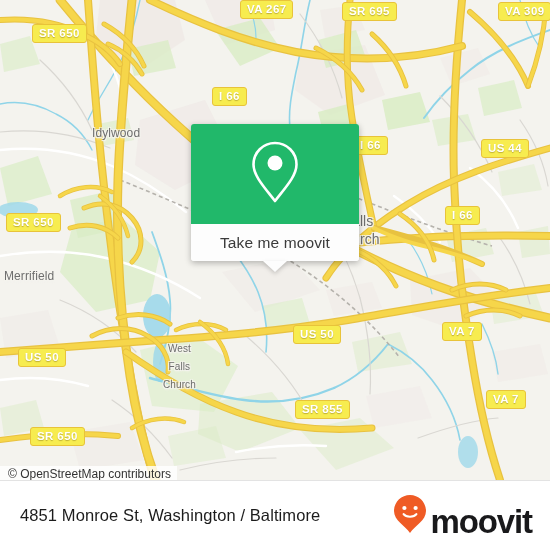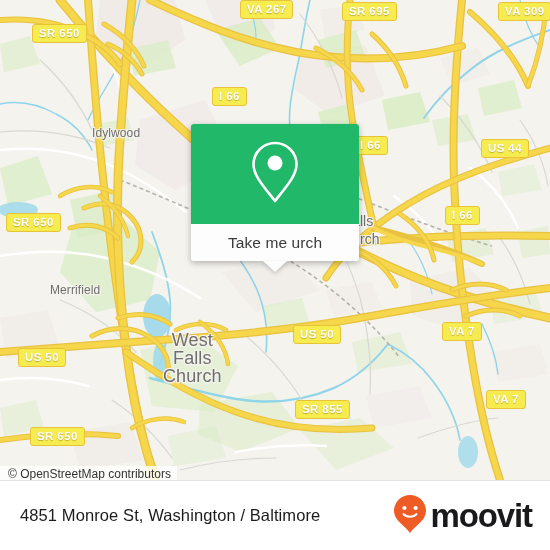--- a/index.html
+++ b/index.html
@@ -137,21 +137,21 @@
     padding: 0 18px 0 20px;
   }
   #footer-title {
     color: #1c1c1c;
     font-size: 16.5px;
     letter-spacing: .1px;
     white-space: nowrap;
   }
   #brand {
     display: flex;
-    align-items: center;
+    align-items: flex-end;
     gap: 3px;
   }
   #brand-wordmark {
     color: #19191b;
     font-size: 33px;
     font-weight: bold;
     letter-spacing: -1.1px;
     line-height: 33px;
   }
 </style>
@@ -361,23 +361,23 @@
         <path class="rdmajo" stroke-width="4.5" d="M100 196 C114 206 124 220 128 236"></path>
         <path class="rdmaj" stroke-width="3" d="M100 196 C114 206 124 220 128 236"></path>
 
         <path class="rdmajo" stroke-width="4.5" d="M132 428 C148 418 168 416 184 422"></path>
         <path class="rdmaj" stroke-width="3" d="M132 428 C148 418 168 416 184 422"></path>
       </g>
     </svg>
 
     <div class="place-label" style="left:92px; top:126px;">Idylwood</div>
 
-    <div class="place-label" style="left:4px; top:283px;margin-left:46px;">Merrifield</div>
-
-    <div class="place-label" style="left:163px; top:331px; font-size:18px; line-height:18px;">West
+    <div class="place-label" style="left:4px; top:269px;">Merrifield</div>
+
+    <div class="place-label" style="left:163px; top:340px; font-size:10px; line-height:18px;">West
 Falls
 Church</div>
 
     <div class="place-label" style="left:352px; top:212px; font-size:14px; line-height:18px; text-align:left;">alls
 urch</div>
 
     <div class="shield" style="left:32px;  top:24px;">SR 650</div>
     <div class="shield" style="left:240px; top:0px;">VA 267</div>
     <div class="shield" style="left:342px; top:2px;">SR 695</div>
     <div class="shield" style="left:498px; top:2px;">VA 309</div>
@@ -396,21 +396,21 @@
     <div id="popup">
       <div id="popup-body">
         <span>
           <svg width="56" height="68" viewBox="0 0 56 68" aria-hidden="true">
             <path d="M28 5 C16 5 6.5 14.5 6.5 26.5 C6.5 38 18 50 28 63 C38 50 49.5 38 49.5 26.5 C49.5 14.5 40 5 28 5 Z" fill="none" stroke="#ffffff" stroke-width="2.6" stroke-linejoin="round"></path>
             <circle cx="28" cy="25" r="7.5" fill="#ffffff"></circle>
           </svg>
         </span>
       </div>
       <div id="popup-footer">
-        <span id="popup-footer-label">Take me urch</span>
+        <span id="popup-footer-label">Take me moovit</span>
         <div id="popup-tail"></div>
       </div>
     </div>
 
     <div id="attribution">© OpenStreetMap contributors</div>
   </div>
 
   <div id="footer">
     <div id="footer-title">4851 Monroe St, Washington / Baltimore</div>
 

